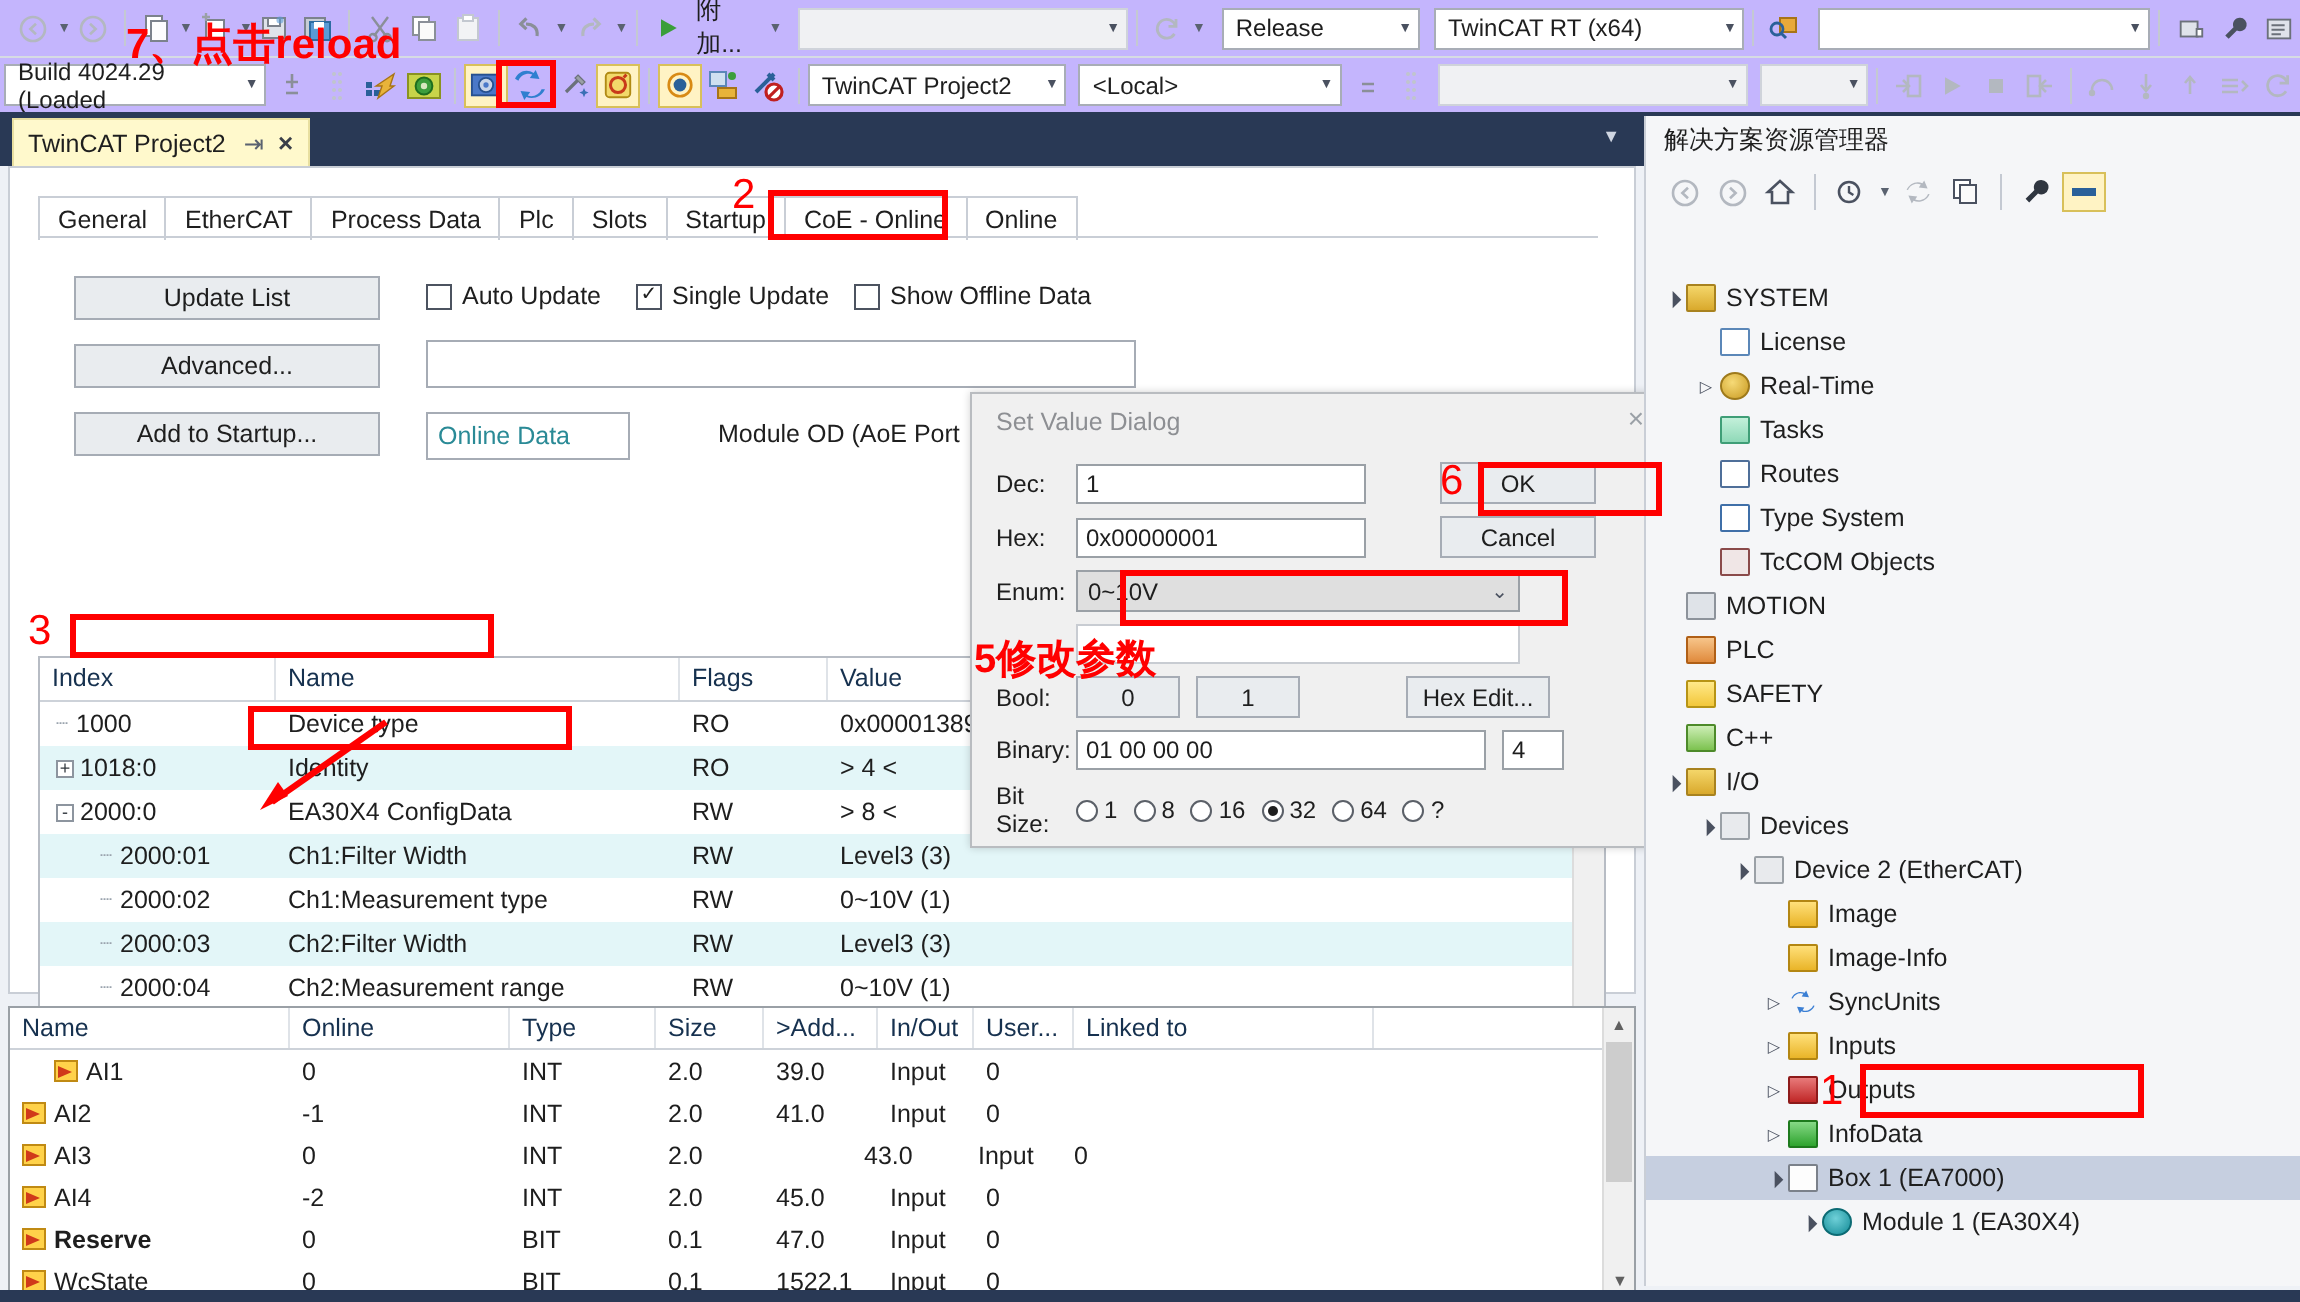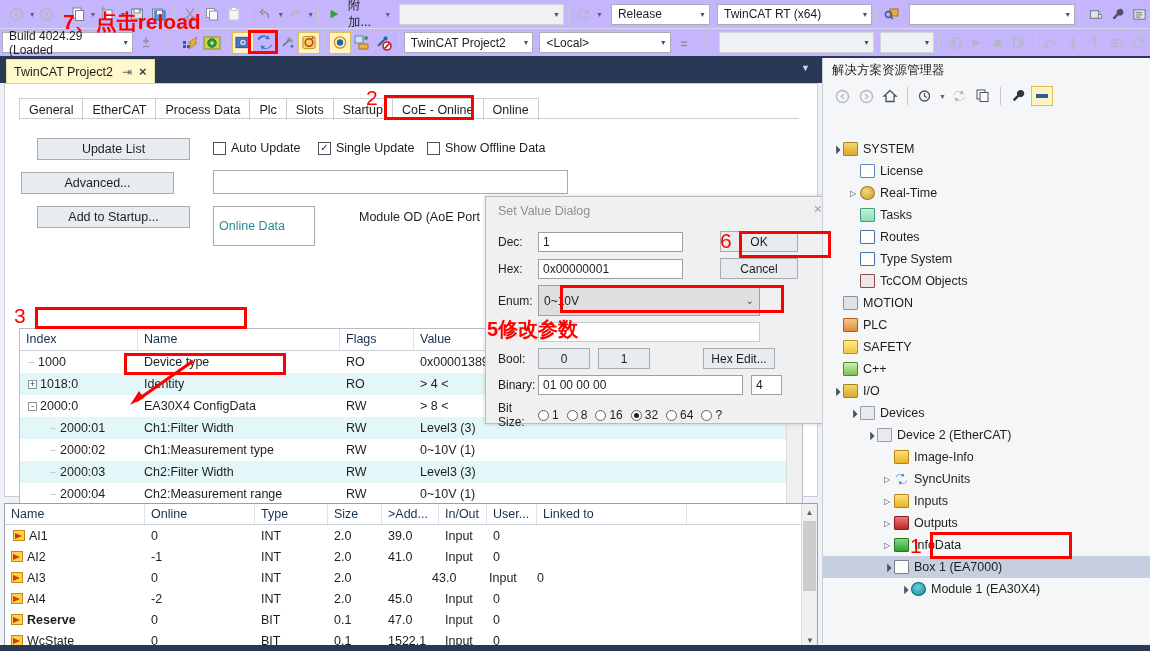--- a/index.html
+++ b/index.html
@@ -122,21 +122,21 @@
   }
   #dlg .title {
     height:28px; background:#f0f0f0; display:flex; align-items:center;
     padding-left:12px; font-size:12.5px; color:#8d8f93;
   }
   #dlg .title .x { position:absolute; right:10px; top:4px; color:#9aa0a6; font-size:14px; }
   .dlgrow { display:flex; align-items:center; margin-bottom:6px; }
   .dlglabel { width:52px; padding-left:12px; font-size:12px; color:#1e1e1e; }
   .dtb { background:#fff; border:1px solid #9aa0a6; height:20px; display:flex; align-items:center; padding:0 4px; font-size:12px;}
   .dbtn { background:#e9ecef; border:1px solid #a6acb5; height:21px; display:flex; align-items:center; justify-content:center; font-size:12px;}
-  .dcombo { background:#dfdfdf; border:1px solid #9aa0a6; height:31px; display:flex; align-items:center; justify-content:space-between; padding:0 5px; font-size:12px;}
+  .dcombo { background:#dfdfdf; border:1px solid #9aa0a6; height:21px; display:flex; align-items:center; justify-content:space-between; padding:0 5px; font-size:12px;}
   .radio { display:inline-flex; align-items:center; font-size:12px; margin-right:8px; }
   .rdot { width:11px; height:11px; border:1px solid #5b6068; border-radius:50%; background:#fff; margin-right:3px; display:inline-flex; align-items:center; justify-content:center;}
   .rdot i { width:5px; height:5px; border-radius:50%; background:#1e1e1e; display:block; }
 
   
   #bottom {
     position:absolute; left:4px; top:503px; width:814px; height:146px;
     background:#fff; border:1px solid #9aa0a6;
   }
   #botHead { display:flex; height:21px; border-bottom:1px solid #cdd2d9; font-size:12.5px; color:#16314f; }
@@ -575,21 +575,21 @@
         </div>
       <div class="ptab">
           <span>Online</span>
         </div>
     </div>
     <div id="tabUnderline"></div>
 
     <div class="gbtn" style="position:absolute;left:32px;top:54px;width:153px">
       <span>Update List</span>
     </div>
-    <div class="gbtn" style="position:absolute;left:16px;top:88px;width:153px">
+    <div class="gbtn" style="position:absolute;left:32px;top:88px;width:153px">
       <span>Advanced...</span>
     </div>
     <div class="gbtn" style="position:absolute;left:32px;top:122px;width:153px">
       <span>Add to Startup...</span>
     </div>
 
     <div class="cb" style="position:absolute;left:208px;top:57px">
       <span class="cbbox"></span>
       <span>Auto Update</span>
     </div>
@@ -599,21 +599,21 @@
     </div>
     <div class="cb" style="position:absolute;left:422px;top:57px">
       <span class="cbbox"></span>
       <span>Show Offline Data</span>
     </div>
 
     <div class="textbox" style="position:absolute;left:208px;top:86px;width:355px;height:24px">
       <span></span>
     </div>
 
-    <div class="textbox" style="position:absolute;left:208px;top:122px;width:102px;height:40px;color:#2a8a96">
+    <div class="textbox" style="position:absolute;left:208px;top:122px;width:102px;height:24px;color:#2a8a96">
       <span>Online Data</span>
     </div>
     <div style="position:absolute;left:354px;top:126px;font-size:12.5px">Module OD (AoE Port</div>
 
     <div id="coeGrid">
       <div id="coeHead">
         <div class="hc" style="width:118px">Index</div>
         <div class="hc" style="width:202px">Name</div>
         <div class="hc" style="width:74px">Flags</div>
         <div class="hc" style="width:374px;border-right:none">Value</div>
@@ -834,21 +834,21 @@
       <div class="hc" style="width:73px">Type</div>
       <div class="hc" style="width:54px">Size</div>
       <div class="hc" style="width:57px">&gt;Add...</div>
       <div class="hc" style="width:48px">In/Out</div>
       <div class="hc" style="width:50px">User...</div>
       <div class="hc" style="width:150px">Linked to</div>
       <div class="hc" style="width:114px;border-right:none"></div>
     </div>
     <div id="botBody">
         <div class="brow">
-          <div style="width: 140px; padding-left: 8px; display: flex; align-items: center; overflow: hidden;">
+          <div style="width: 140px; padding-left: 22px; display: flex; align-items: center; overflow: hidden;">
             <span class="ioico"></span>
             <span>AI1</span>
           </div>
           <div style="width: 110px; padding-left: 6px; display: flex; align-items: center; overflow: hidden;">
             <span>0</span>
           </div>
           <div style="width: 73px; padding-left: 6px; display: flex; align-items: center; overflow: hidden;">
             <span>INT</span>
           </div>
           <div style="width: 54px; padding-left: 6px; display: flex; align-items: center; overflow: hidden;">
@@ -1129,20 +1129,25 @@
           <span>Devices</span>
         </div>
         <div class="tr" style="padding-left: 40px;">
           <span class="tw" style="transform: rotate(-45deg);">◢</span>
           <span class="ti dev"></span>
           <span>Device 2 (EtherCAT)</span>
         </div>
         <div class="tr" style="padding-left: 57px;">
           <span class="tw"></span>
           <span class="ti img"></span>
+          <span>Image</span>
+        </div>
+        <div class="tr" style="padding-left: 57px;">
+          <span class="tw"></span>
+          <span class="ti img"></span>
           <span>Image-Info</span>
         </div>
         <div class="tr" style="padding-left: 57px;">
           <span class="tw">▷</span>
           <span class="ti sync" style="border: none; background: transparent;"><svg width="15" height="14" viewBox="0 0 16 15">
               <path d="M2.5 5.6c1-2.3 3.6-3.4 5.7-2.5l-.9 1.4 3.9.4-1.5-3.6-.8 1.3C6.2 1.3 3 2.6 1.8 5.5z" fill="#3b7fd4"></path>
               <path d="M13.5 9.4c-1 2.3-3.6 3.4-5.7 2.5l.9-1.4-3.9-.4 1.5 3.6.8-1.3c2.7 1.3 5.9 0 7.1-2.9z" fill="#3b7fd4"></path>
             </svg></span>
           <span>SyncUnits</span>
         </div>

